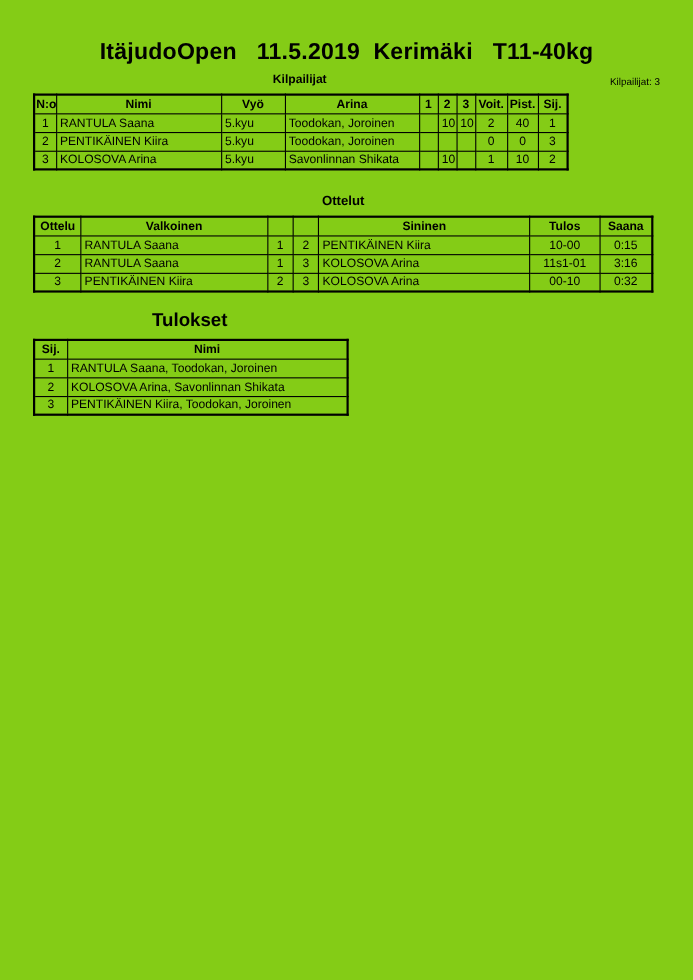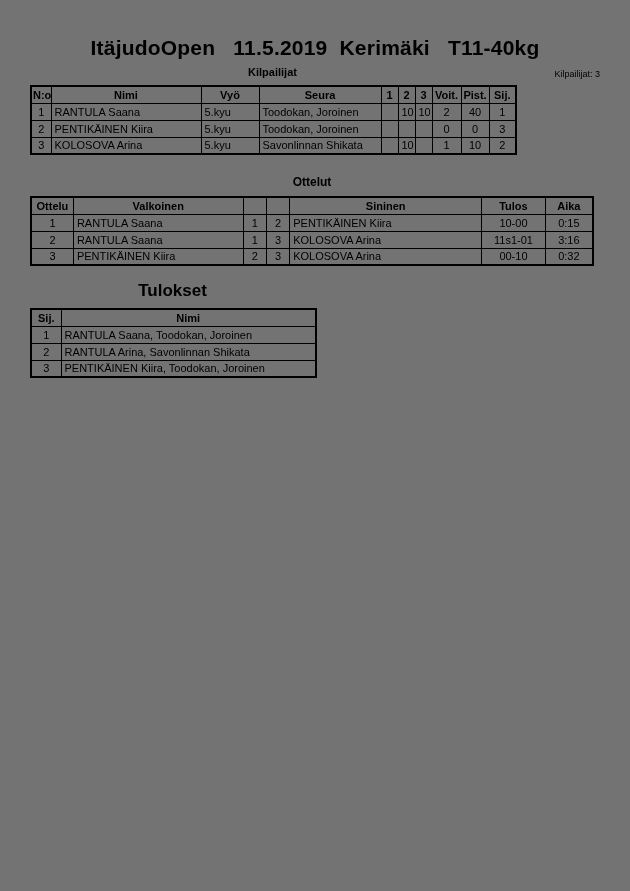--- a/index.html
+++ b/index.html
@@ -1,21 +1,21 @@
 <!DOCTYPE html>
 <html><head>
 <meta charset="utf-8">
 <style>
   * { margin: 0; padding: 0; box-sizing: border-box; }
   html, body { background: #ffffff; }
   .page {
     position: relative;
     width: 630px;
     height: 891px;
-    background: #737373;
+    background: #84cc16;
     color: #000000;
     font-family: "Liberation Sans", sans-serif;
     overflow: hidden;
   }
   .title {
     position: absolute;
     top: 36px;
     left: 0;
     width: 100%;
     text-align: center;
@@ -83,21 +83,21 @@
           <col style="width:17px">
         <col style="width:29px">
           <col style="width:28px">
           <col style="width:27px">
       </colgroup>
       <thead>
         <tr>
           <th>N:o</th>
           <th>Nimi</th>
           <th>Vyö</th>
-          <th>Seura</th>
+          <th>Arina</th>
           <th>1</th>
           <th>2</th>
           <th>3</th>
           <th>Voit.</th>
           <th>Pist.</th>
           <th>Sij.</th>
         </tr>
       </thead>
       <tbody>
         <tr>
@@ -153,21 +153,21 @@
           <col style="width:45px">
       </colgroup>
       <thead>
         <tr>
           <th>Ottelu</th>
           <th>Valkoinen</th>
           <th></th>
           <th></th>
           <th>Sininen</th>
           <th>Tulos</th>
-          <th>Aika</th>
+          <th>Saana</th>
         </tr>
       </thead>
       <tbody>
         <tr>
           <td class="ac">1</td>
           <td class="al">RANTULA Saana</td>
           <td class="ac">1</td>
           <td class="ac">2</td>
           <td class="al">PENTIKÄINEN Kiira</td>
           <td class="ac">10-00</td>
@@ -208,21 +208,21 @@
           <th>Nimi</th>
         </tr>
       </thead>
       <tbody>
         <tr>
           <td class="ac">1</td>
           <td class="al">RANTULA Saana, Toodokan, Joroinen</td>
         </tr>
         <tr>
           <td class="ac">2</td>
-          <td class="al">RANTULA Arina, Savonlinnan Shikata</td>
+          <td class="al">KOLOSOVA Arina, Savonlinnan Shikata</td>
         </tr>
         <tr>
           <td class="ac">3</td>
           <td class="al">PENTIKÄINEN Kiira, Toodokan, Joroinen</td>
         </tr>
       </tbody>
     </table>
   </div>
 
 </div>

